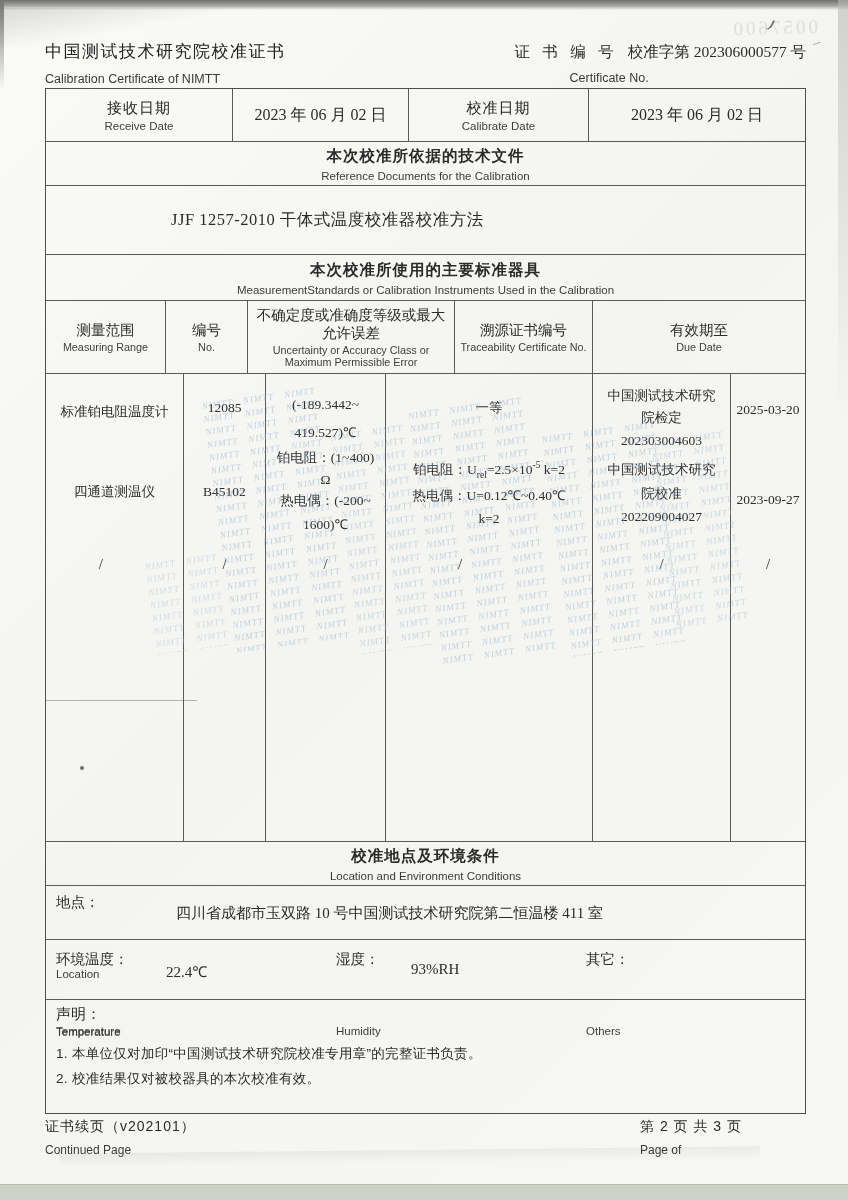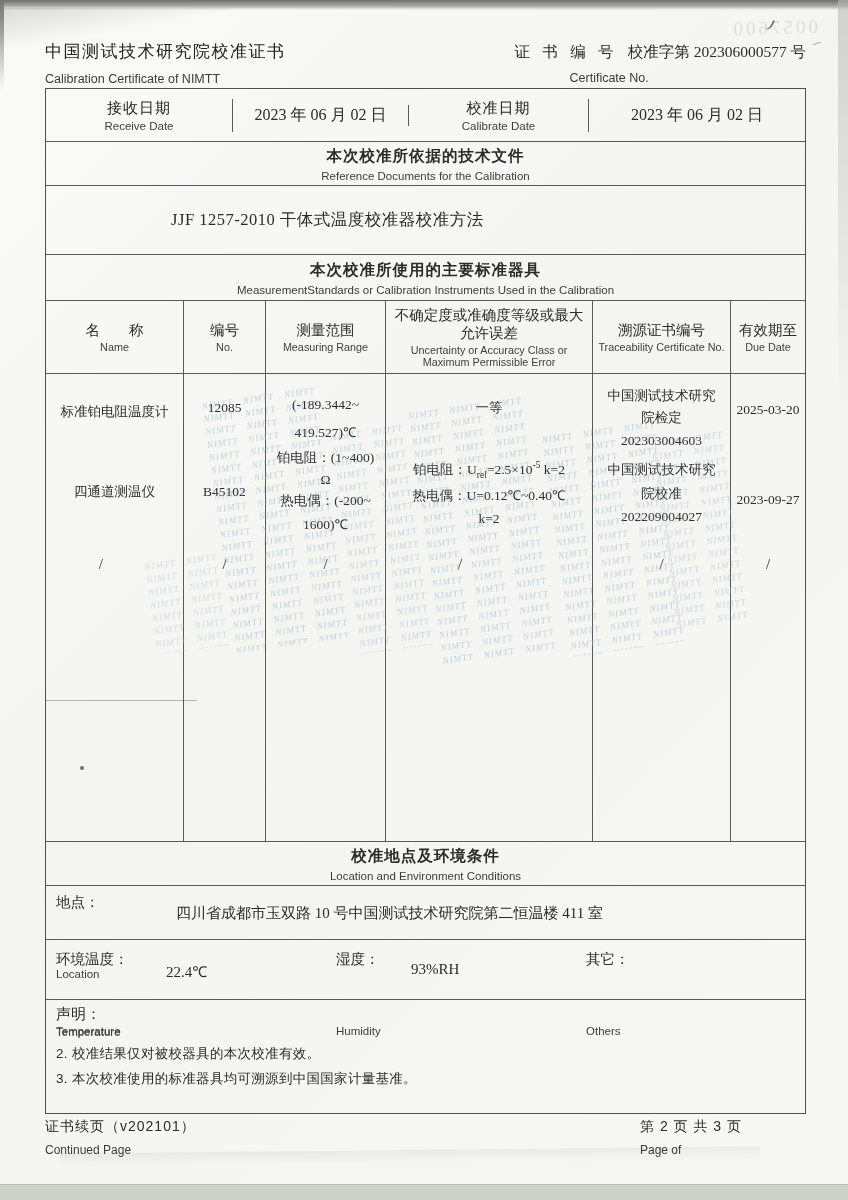--- a/index.html
+++ b/index.html
@@ -21,21 +21,21 @@
   .h-title-zh{font-size:17px;font-weight:500;letter-spacing:1.5px;color:#222;}
   .h-title-en{font-size:12.5px;color:#3a3a3a;margin-top:9px;}
   .h-right{padding-top:2px;}
   .certline{font-size:15.5px;white-space:nowrap;}
   .certline .lbl{letter-spacing:4px;font-weight:500;}
   .certline .val{font-family:"Liberation Serif",serif;margin-left:6px;}
   .cert-en{font-size:12.5px;color:#3a3a3a;margin-top:8px;margin-left:55px;}
   
   .tbl{position:absolute;left:45px;top:88px;width:761px;border:1.6px solid #4e4e4e;box-sizing:border-box;}
   .tr{border-top:1px solid #5a5a5a;box-sizing:border-box;}
-  .tr:first-child{border-top:none;align-items:center;}
+  .tr:first-child{border-top:none;}
   .flexrow{display:flex;}
   .td{border-right:1px solid #5a5a5a;box-sizing:border-box;display:flex;flex-direction:column;align-items:center;justify-content:center;}
   .td.last{border-right:none;flex:1;}
   .lbl-zh{font-size:15px;letter-spacing:1px;color:#242424;}
   .lbl-en{font-size:11.5px;color:#3e3e3e;margin-top:2px;}
   .serif{font-family:"Liberation Serif",serif;}
   .dateval{font-size:16px;}
   .sect{display:flex;flex-direction:column;align-items:center;justify-content:center;}
   .sect-zh{font-size:15.5px;font-weight:600;letter-spacing:1px;}
   .sect-en{font-size:11.5px;color:#3c3c3c;margin-top:3px;font-weight:400;}
@@ -128,31 +128,27 @@
     <div class="tr refdoc-row">
       <div class="refdoc serif">JJF 1257-2010  干体式温度校准器校准方法</div>
     </div>
 
     <div class="tr sect" style="height:46px;">
       <div class="sect-zh">本次校准所使用的主要标准器具</div>
       <div class="sect-en">MeasurementStandards or Calibration Instruments Used in the Calibration</div>
     </div>
 
     <div class="tr flexrow g-head">
-      <div class="td w1">
-        <div class="zh">名　　称</div>
-        <div class="en">Name</div>
+      <div class="td w3">
+        <div class="zh">测量范围</div>
+        <div class="en">Measuring Range</div>
       </div>
       <div class="td w2">
         <div class="zh">编号</div>
         <div class="en">No.</div>
-      </div>
-      <div class="td w3">
-        <div class="zh">测量范围</div>
-        <div class="en">Measuring Range</div>
       </div>
       <div class="td w4">
         <div class="zh">不确定度或准确度等级或最大允许误差</div>
         <div class="en">Uncertainty or Accuracy Class or Maximum Permissible Error</div>
       </div>
       <div class="td w5">
         <div class="zh">溯源证书编号</div>
         <div class="en">Traceability Certificate No.</div>
       </div>
       <div class="td last">
@@ -230,22 +226,22 @@
       <div class="fieldval" style="left:365px;top:21px;">93%RH</div>
       <div class="fieldlbl" style="left:540px;top:10px;">
         <span class="zh">其它：</span>
         <span class="en">Others</span>
       </div>
     </div>
 
     <div class="tr decl">
       <div class="decl-zh">声明：</div>
       <div class="decl-en">Temperature</div>
+      <div class="decl-item">1. 本单位仅对加印“中国测试技术研究院校准专用章”的完整证书负责。</div>
       <div class="decl-item">2. 校准结果仅对被校器具的本次校准有效。</div>
-      <div class="decl-item">3. 本次校准使用的标准器具均可溯源到中国国家计量基准。</div>
     </div>
 
   </div>
 
   <div class="wm" style="left:218px;top:390px;width:132px;height:255px;opacity:.5;">NIMTT NIMTT NIMTT NIMTT NIMTT NIMTT NIMTT NIMTT NIMTT NIMTT NIMTT NIMTT NIMTT NIMTT NIMTT NIMTT NIMTT NIMTT NIMTT NIMTT NIMTT NIMTT NIMTT NIMTT NIMTT NIMTT NIMTT NIMTT NIMTT NIMTT NIMTT NIMTT NIMTT NIMTT NIMTT NIMTT NIMTT NIMTT NIMTT NIMTT NIMTT NIMTT NIMTT NIMTT NIMTT NIMTT NIMTT NIMTT NIMTT NIMTT NIMTT NIMTT NIMTT NIMTT NIMTT NIMTT NIMTT NIMTT NIMTT NIMTT NIMTT NIMTT NIMTT NIMTT NIMTT NIMTT NIMTT NIMTT NIMTT NIMTT NIMTT NIMTT NIMTT NIMTT NIMTT NIMTT NIMTT NIMTT NIMTT NIMTT NIMTT NIMTT NIMTT NIMTT NIMTT NIMTT NIMTT NIMTT NIMTT NIMTT NIMTT NIMTT NIMTT NIMTT NIMTT NIMTT NIMTT NIMTT NIMTT NIMTT NIMTT NIMTT NIMTT NIMTT NIMTT NIMTT NIMTT NIMTT NIMTT NIMTT NIMTT NIMTT NIMTT NIMTT NIMTT NIMTT NIMTT NIMTT NIMTT NIMTT NIMTT NIMTT NIMTT NIMTT NIMTT NIMTT NIMTT NIMTT NIMTT NIMTT NIMTT NIMTT NIMTT NIMTT NIMTT NIMTT NIMTT NIMTT NIMTT NIMTT </div>
   <div class="wm" style="left:345px;top:425px;width:82px;height:225px;opacity:.45;">NIMTT NIMTT NIMTT NIMTT NIMTT NIMTT NIMTT NIMTT NIMTT NIMTT NIMTT NIMTT NIMTT NIMTT NIMTT NIMTT NIMTT NIMTT NIMTT NIMTT NIMTT NIMTT NIMTT NIMTT NIMTT NIMTT NIMTT NIMTT NIMTT NIMTT NIMTT NIMTT NIMTT NIMTT NIMTT NIMTT NIMTT NIMTT NIMTT NIMTT NIMTT NIMTT NIMTT NIMTT NIMTT NIMTT NIMTT NIMTT NIMTT NIMTT NIMTT NIMTT NIMTT NIMTT NIMTT NIMTT NIMTT NIMTT NIMTT NIMTT NIMTT NIMTT NIMTT NIMTT NIMTT NIMTT NIMTT NIMTT NIMTT NIMTT NIMTT NIMTT NIMTT NIMTT NIMTT NIMTT NIMTT NIMTT NIMTT NIMTT NIMTT NIMTT NIMTT NIMTT NIMTT NIMTT NIMTT NIMTT NIMTT NIMTT NIMTT NIMTT NIMTT NIMTT NIMTT NIMTT NIMTT NIMTT NIMTT NIMTT NIMTT NIMTT NIMTT NIMTT NIMTT NIMTT NIMTT NIMTT NIMTT NIMTT NIMTT NIMTT NIMTT NIMTT NIMTT NIMTT NIMTT NIMTT NIMTT NIMTT NIMTT NIMTT NIMTT NIMTT NIMTT NIMTT NIMTT NIMTT NIMTT NIMTT NIMTT NIMTT NIMTT NIMTT NIMTT NIMTT NIMTT NIMTT NIMTT NIMTT </div>
   <div class="wm" style="left:425px;top:400px;width:130px;height:262px;opacity:.5;">NIMTT NIMTT NIMTT NIMTT NIMTT NIMTT NIMTT NIMTT NIMTT NIMTT NIMTT NIMTT NIMTT NIMTT NIMTT NIMTT NIMTT NIMTT NIMTT NIMTT NIMTT NIMTT NIMTT NIMTT NIMTT NIMTT NIMTT NIMTT NIMTT NIMTT NIMTT NIMTT NIMTT NIMTT NIMTT NIMTT NIMTT NIMTT NIMTT NIMTT NIMTT NIMTT NIMTT NIMTT NIMTT NIMTT NIMTT NIMTT NIMTT NIMTT NIMTT NIMTT NIMTT NIMTT NIMTT NIMTT NIMTT NIMTT NIMTT NIMTT NIMTT NIMTT NIMTT NIMTT NIMTT NIMTT NIMTT NIMTT NIMTT NIMTT NIMTT NIMTT NIMTT NIMTT NIMTT NIMTT NIMTT NIMTT NIMTT NIMTT NIMTT NIMTT NIMTT NIMTT NIMTT NIMTT NIMTT NIMTT NIMTT NIMTT NIMTT NIMTT NIMTT NIMTT NIMTT NIMTT NIMTT NIMTT NIMTT NIMTT NIMTT NIMTT NIMTT NIMTT NIMTT NIMTT NIMTT NIMTT NIMTT NIMTT NIMTT NIMTT NIMTT NIMTT NIMTT NIMTT NIMTT NIMTT NIMTT NIMTT NIMTT NIMTT NIMTT NIMTT NIMTT NIMTT NIMTT NIMTT NIMTT NIMTT NIMTT NIMTT NIMTT NIMTT NIMTT NIMTT NIMTT NIMTT NIMTT NIMTT </div>
   <div class="wm" style="left:556px;top:425px;width:115px;height:225px;opacity:.5;">NIMTT NIMTT NIMTT NIMTT NIMTT NIMTT NIMTT NIMTT NIMTT NIMTT NIMTT NIMTT NIMTT NIMTT NIMTT NIMTT NIMTT NIMTT NIMTT NIMTT NIMTT NIMTT NIMTT NIMTT NIMTT NIMTT NIMTT NIMTT NIMTT NIMTT NIMTT NIMTT NIMTT NIMTT NIMTT NIMTT NIMTT NIMTT NIMTT NIMTT NIMTT NIMTT NIMTT NIMTT NIMTT NIMTT NIMTT NIMTT NIMTT NIMTT NIMTT NIMTT NIMTT NIMTT NIMTT NIMTT NIMTT NIMTT NIMTT NIMTT NIMTT NIMTT NIMTT NIMTT NIMTT NIMTT NIMTT NIMTT NIMTT NIMTT NIMTT NIMTT NIMTT NIMTT NIMTT NIMTT NIMTT NIMTT NIMTT NIMTT NIMTT NIMTT NIMTT NIMTT NIMTT NIMTT NIMTT NIMTT NIMTT NIMTT NIMTT NIMTT NIMTT NIMTT NIMTT NIMTT NIMTT NIMTT NIMTT NIMTT NIMTT NIMTT NIMTT NIMTT NIMTT NIMTT NIMTT NIMTT NIMTT NIMTT NIMTT NIMTT NIMTT NIMTT NIMTT NIMTT NIMTT NIMTT NIMTT NIMTT NIMTT NIMTT NIMTT NIMTT NIMTT NIMTT NIMTT NIMTT NIMTT NIMTT NIMTT NIMTT NIMTT NIMTT NIMTT NIMTT NIMTT NIMTT NIMTT NIMTT </div>
   <div class="wm" style="left:663px;top:432px;width:78px;height:195px;opacity:.42;">NIMTT NIMTT NIMTT NIMTT NIMTT NIMTT NIMTT NIMTT NIMTT NIMTT NIMTT NIMTT NIMTT NIMTT NIMTT NIMTT NIMTT NIMTT NIMTT NIMTT NIMTT NIMTT NIMTT NIMTT NIMTT NIMTT NIMTT NIMTT NIMTT NIMTT NIMTT NIMTT NIMTT NIMTT NIMTT NIMTT NIMTT NIMTT NIMTT NIMTT NIMTT NIMTT NIMTT NIMTT NIMTT NIMTT NIMTT NIMTT NIMTT NIMTT NIMTT NIMTT NIMTT NIMTT NIMTT NIMTT NIMTT NIMTT NIMTT NIMTT NIMTT NIMTT NIMTT NIMTT NIMTT NIMTT NIMTT NIMTT NIMTT NIMTT NIMTT NIMTT NIMTT NIMTT NIMTT NIMTT NIMTT NIMTT NIMTT NIMTT NIMTT NIMTT NIMTT NIMTT NIMTT NIMTT NIMTT NIMTT NIMTT NIMTT NIMTT NIMTT NIMTT NIMTT NIMTT NIMTT NIMTT NIMTT NIMTT NIMTT NIMTT NIMTT NIMTT NIMTT NIMTT NIMTT NIMTT NIMTT NIMTT NIMTT NIMTT NIMTT NIMTT NIMTT NIMTT NIMTT NIMTT NIMTT NIMTT NIMTT NIMTT NIMTT NIMTT NIMTT NIMTT NIMTT NIMTT NIMTT NIMTT NIMTT NIMTT NIMTT NIMTT NIMTT NIMTT NIMTT NIMTT NIMTT NIMTT NIMTT </div>
   <div class="wm" style="left:150px;top:555px;width:80px;height:95px;opacity:.35;">NIMTT NIMTT NIMTT NIMTT NIMTT NIMTT NIMTT NIMTT NIMTT NIMTT NIMTT NIMTT NIMTT NIMTT NIMTT NIMTT NIMTT NIMTT NIMTT NIMTT NIMTT NIMTT NIMTT NIMTT NIMTT NIMTT NIMTT NIMTT NIMTT NIMTT NIMTT NIMTT NIMTT NIMTT NIMTT NIMTT NIMTT NIMTT NIMTT NIMTT NIMTT NIMTT NIMTT NIMTT NIMTT NIMTT NIMTT NIMTT NIMTT NIMTT NIMTT NIMTT NIMTT NIMTT NIMTT NIMTT NIMTT NIMTT NIMTT NIMTT NIMTT NIMTT NIMTT NIMTT NIMTT NIMTT NIMTT NIMTT NIMTT NIMTT NIMTT NIMTT NIMTT NIMTT NIMTT NIMTT NIMTT NIMTT NIMTT NIMTT NIMTT NIMTT NIMTT NIMTT NIMTT NIMTT NIMTT NIMTT NIMTT NIMTT NIMTT NIMTT NIMTT NIMTT NIMTT NIMTT NIMTT NIMTT NIMTT NIMTT NIMTT NIMTT NIMTT NIMTT NIMTT NIMTT NIMTT NIMTT NIMTT NIMTT NIMTT NIMTT NIMTT NIMTT NIMTT NIMTT NIMTT NIMTT NIMTT NIMTT NIMTT NIMTT NIMTT NIMTT NIMTT NIMTT NIMTT NIMTT NIMTT NIMTT NIMTT NIMTT NIMTT NIMTT NIMTT NIMTT NIMTT NIMTT NIMTT NIMTT </div>

